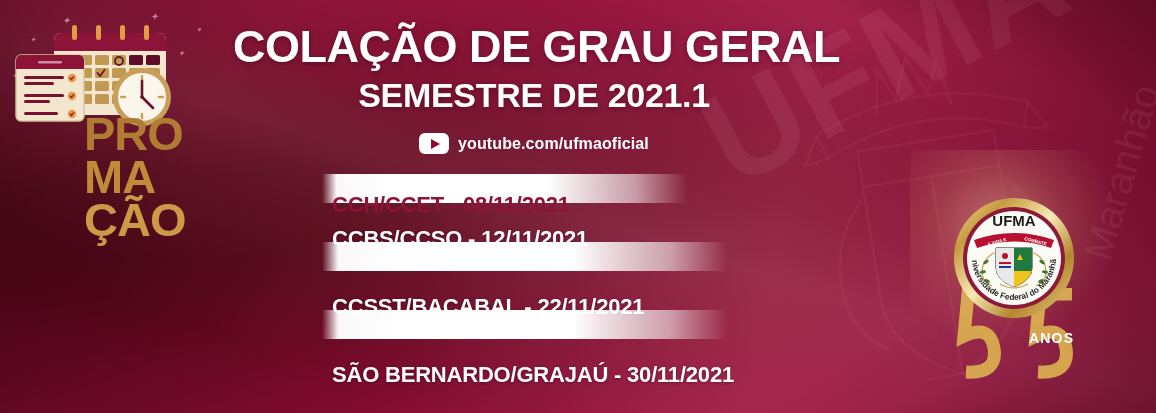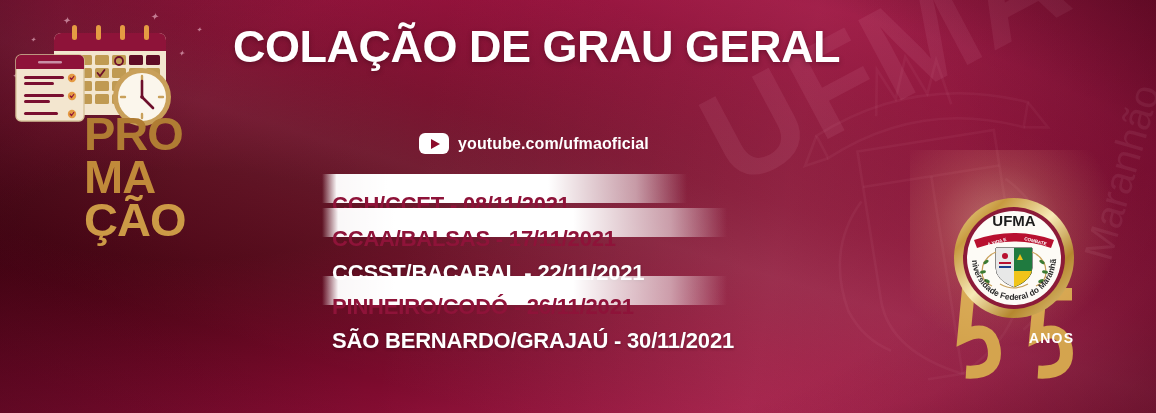--- a/index.html
+++ b/index.html
@@ -346,43 +346,45 @@
     </svg>
   </div>
 
   <div class="prog">
     <span class="l1">PRO</span>
     <span class="l3">MA</span>
     <span class="l4">ÇÃO</span>
   </div>
 
   <div class="title">COLAÇÃO DE GRAU GERAL</div>
+  <div class="subtitle">SEMESTRE DE 2021.1</div>
 
   <div class="yt">
     <span class="yt-icon">
         <span class="tri"></span>
       </span>
     <span class="yt-text">youtube.com/ufmaoficial</span>
   </div>
 
   <div class="schedule">
     <div class="row on">
         <span class="band"></span>
         <span class="txt">CCH/CCET - 08/11/2021</span>
       </div>
+    <div class="row off">
+        <span class="txt">CCBS/CCSO - 12/11/2021</span>
+      </div>
     <div class="row on wide">
         <span class="band"></span>
-        <span class="txt">CCAA/BALSAS - 17/11/2021</span>
       </div>
     <div class="row off wide">
         <span class="txt">CCSST/BACABAL - 22/11/2021</span>
       </div>
     <div class="row on wide">
         <span class="band"></span>
-        <span class="txt">PINHEIRO/CODÓ - 26/11/2021</span>
       </div>
     <div class="row off widest">
         <span class="txt">SÃO BERNARDO/GRAJAÚ - 30/11/2021</span>
       </div>
   </div>
 
   <div class="anniv">
     <svg viewBox="0 0 150 110">
       <g fill="none" stroke="#d4a44e" stroke-width="13" stroke-linecap="butt">
         <path d="M56 6 L24 6 L20 48 Q46 36 50 60 Q54 86 22 84"></path>

